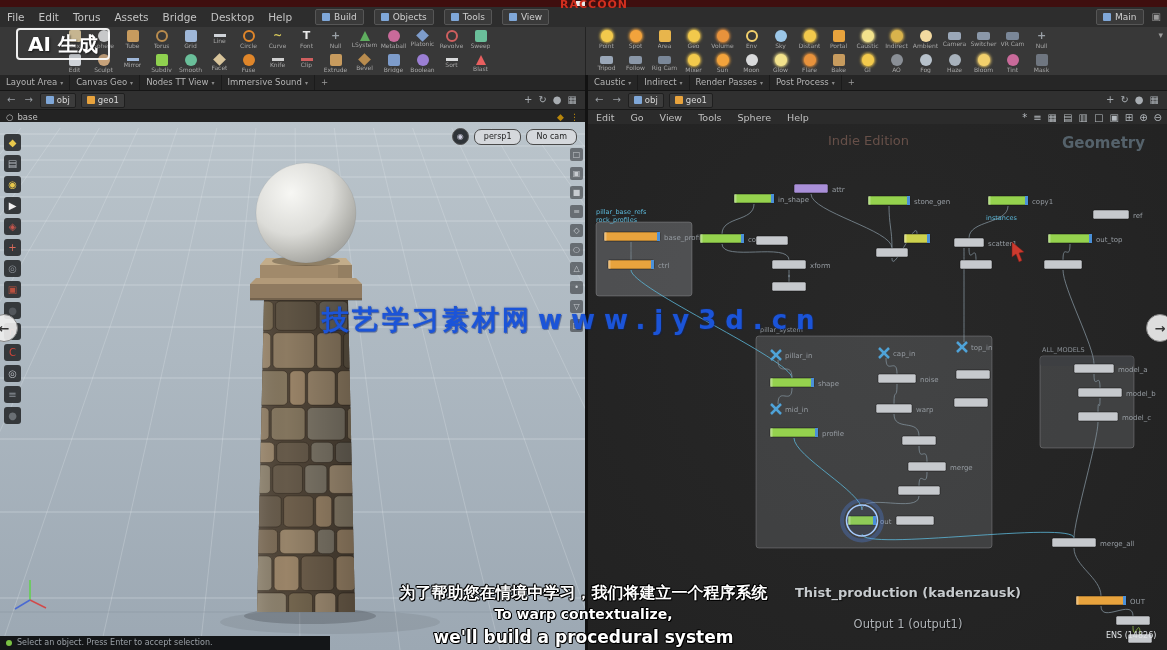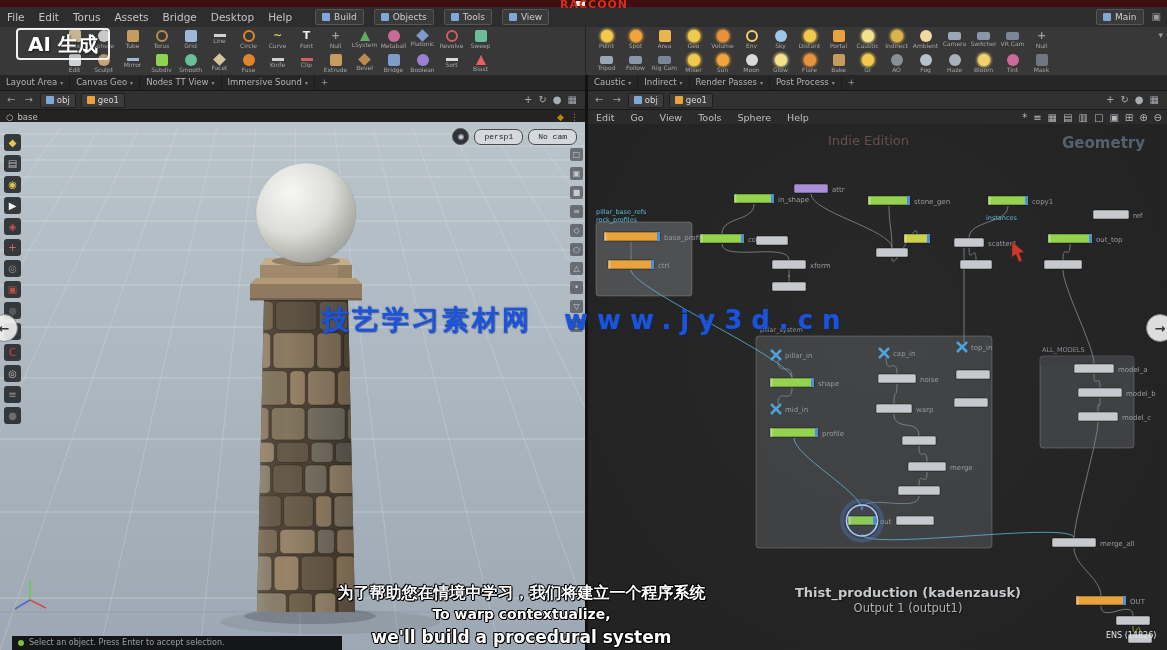--- a/index.html
+++ b/index.html
@@ -54,44 +54,44 @@
   
   #viewport{position:absolute;left:0;top:47px;width:585px;height:528px;overflow:hidden;
             background:linear-gradient(180deg,#bac4cb 0%,#adb8c1 45%,#9ca8b3 100%);}
   #vp-svg{position:absolute;left:0;top:0;}
   .vt-col{position:absolute;left:4px;top:12px;display:flex;flex-direction:column;gap:4px;z-index:5;}
   .vt-btn{width:17px;height:17px;background:rgba(35,37,40,.88);border-radius:3px;display:flex;align-items:center;justify-content:center;font-size:10px;}
   .vt2-col{position:absolute;right:2px;top:26px;display:flex;flex-direction:column;gap:6px;z-index:5;}
   .vt2{width:13px;height:13px;background:rgba(40,42,46,.55);border-radius:2px;color:#c7cbd0;font-size:8px;display:flex;align-items:center;justify-content:center;}
   .vp-pills{position:absolute;top:6px;right:8px;display:flex;gap:5px;align-items:center;z-index:5;}
   .vp-circ{width:15px;height:15px;border-radius:50%;background:#2f3439;border:1px solid #555;color:#ccd;font-size:8px;display:flex;align-items:center;justify-content:center;}
-  .pill{height:14px;border-radius:7px;background:#d5d8dc;color:#1e1e1e;font-size:8px;padding:0 9px;border:1px solid #4a4a4a;display:flex;align-items:center;font-family:Liberation Mono, monospace;}
+  .pill{height:14px;border-radius:7px;background:#d5d8dc;color:#1e1e1e;font-size:8px;padding:0 9px;border:1px solid #4a4a4a;display:flex;align-items:center;}
   #statusbar{position:absolute;left:0;top:636px;width:330px;height:14px;background:#141618;display:flex;align-items:center;gap:5px;
-             padding-left:6px;font-size:8px;color:#9aa0a6;z-index:20;box-sizing:border-box;margin-left:12px;}
+             padding-left:6px;font-size:8px;color:#9aa0a6;z-index:20;box-sizing:border-box;}
   .stat-dot{width:6px;height:6px;border-radius:50%;background:#7ac143;display:inline-block;}
   
   .netmenu{height:16px;background:#2b2b2b;border-bottom:1px solid #181818;display:flex;align-items:center;font-size:9.5px;color:#c0c0c0;}
   .nm-item{padding:0 8px;}
   .nm-right{margin-left:auto;display:flex;gap:6px;padding-right:5px;color:#b4b9be;font-size:10px;}
   #netcanvas{position:absolute;left:0;top:49px;width:579px;height:526px;background:radial-gradient(ellipse at 50% 40%, #282828 0%, #222 100%);overflow:hidden;}
   #net-svg{position:absolute;left:0;top:0;}
   #net-watermark{position:absolute;left:240px;top:10px;font-size:13px;color:rgba(168,122,108,.5);z-index:2;}
   #net-title{position:absolute;right:22px;top:12px;font-size:15px;font-weight:bold;color:#55626b;z-index:2;}
   #net-caps{position:absolute;left:170px;top:462px;width:300px;text-align:center;z-index:6;}
   #net-cap1{font-size:13px;font-weight:bold;color:#c6cacd;text-shadow:1px 1px 1px #111;}
-  #net-cap2{font-size:11.5px;color:#aeb2b6;margin-top:4px;text-shadow:1px 1px 1px #111;}
+  #net-cap2{font-size:11.5px;color:#aeb2b6;margin-top:20px;text-shadow:1px 1px 1px #111;}
   #net-corner{position:absolute;left:518px;top:508px;font-size:8px;color:#dfe2e5;z-index:6;}
   
   #ai-badge{position:absolute;left:16px;top:28px;padding:4px 10px;border:2px solid rgba(255,255,255,.92);border-radius:4px;
             font-size:20px;font-weight:bold;color:#fff;background:rgba(70,70,70,.12);z-index:55;text-shadow:1px 1px 2px rgba(0,0,0,.6);}
-  #wm{position:absolute;left:322px;top:306px;display:flex;gap:32px;align-items:baseline;z-index:55;
+  #wm{position:absolute;left:322px;top:306px;display:flex;gap:6px;align-items:baseline;z-index:55;
       color:#1b54d8;font-weight:bold;text-shadow:0 0 2px rgba(20,60,160,.55),1px 1px 0 rgba(10,30,90,.4);}
   #wm-cn{font-size:27px;letter-spacing:3px;}
   #wm-url{font-size:26px;letter-spacing:9px;}
-  .sub{position:absolute;left:12px;width:1019px;text-align:center;color:#fff;font-weight:bold;z-index:60;
+  .sub{position:absolute;left:0;width:1167px;text-align:center;color:#fff;font-weight:bold;z-index:60;
        text-shadow:-1px 0 #000,1px 0 #000,0 -1px #000,0 1px #000,1px 1px #000,-1px -1px #000;}
   #sub-zh{top:585px;font-size:16px;}
   #sub-en1{top:607px;font-size:14px;}
   #sub-en2{top:629px;font-size:17px;}
   .edge-arrow{position:absolute;width:26px;height:26px;border-radius:50%;background:rgba(238,238,238,.92);border:1px solid #858585;
               color:#333;font-size:13px;font-weight:bold;display:flex;align-items:center;justify-content:center;z-index:70;}
   #arrow-left{left:-10px;top:314px;}
   #arrow-right{right:-7px;top:314px;}
 </style>
 </head>

